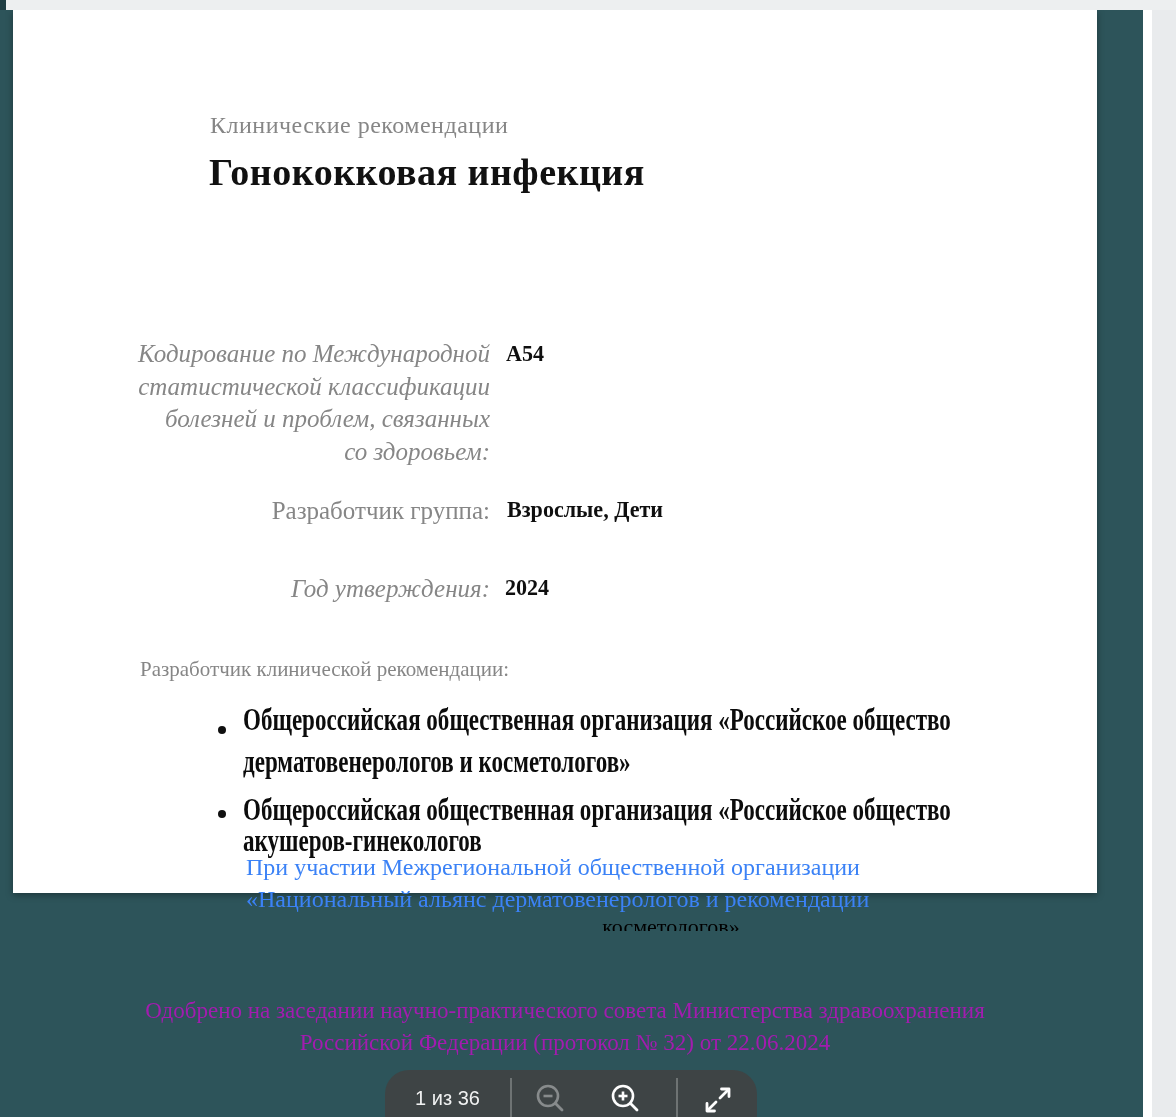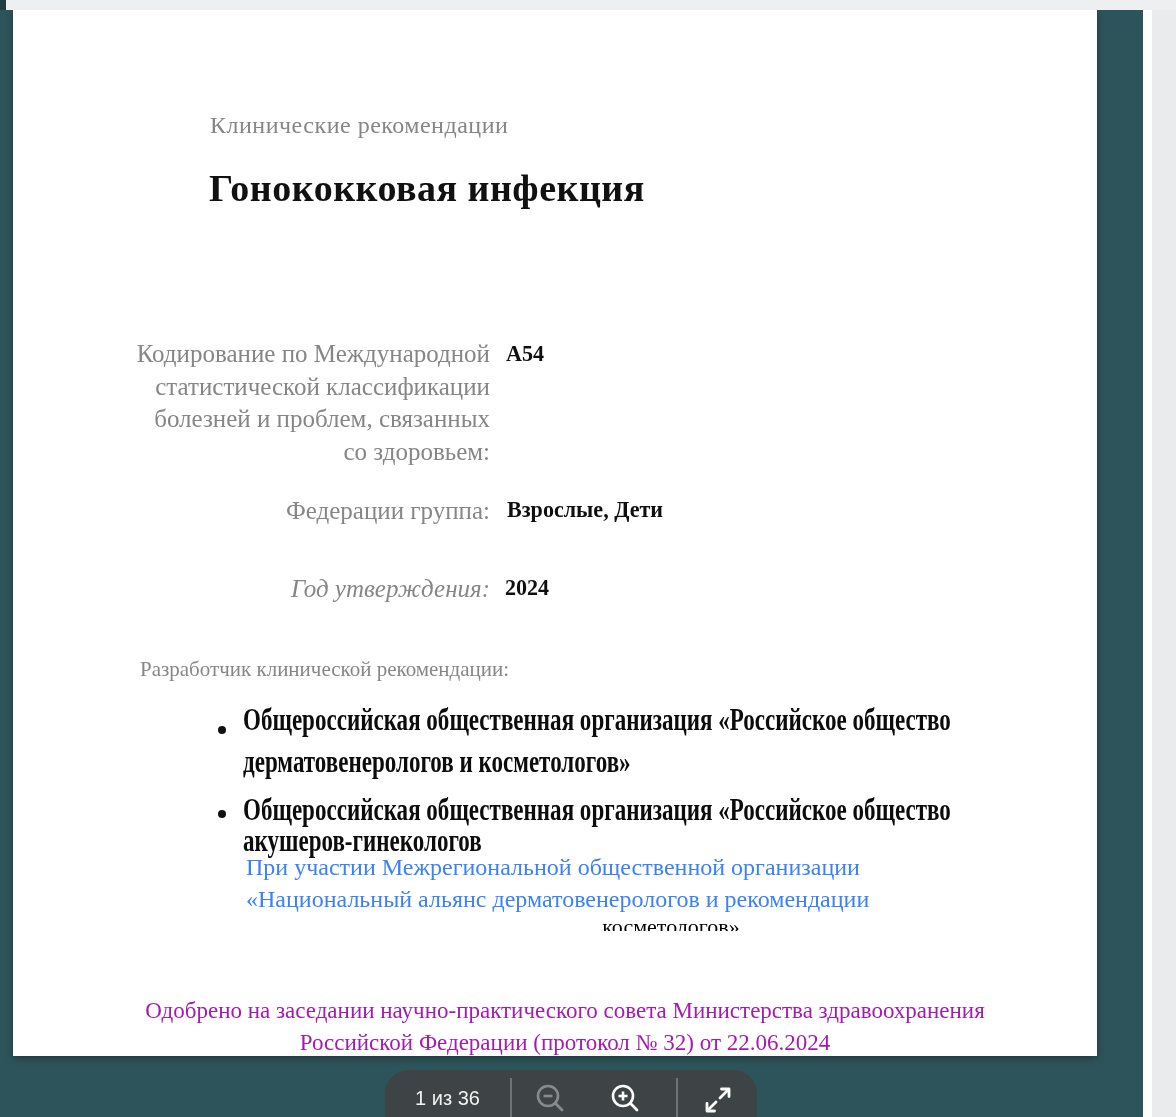--- a/index.html
+++ b/index.html
@@ -9,31 +9,31 @@
     background:#2d545a;
     overflow:hidden;
     font-family:"Liberation Serif","DejaVu Serif",serif;
   }
   .top-strip{position:absolute;left:6px;top:0;width:1170px;height:10px;background:#edeff0;}
   .corner-dark{position:absolute;left:0;top:0;width:6px;height:10px;background:#1f3d43;}
   .white-col{position:absolute;left:1143px;top:10px;width:9px;height:1107px;background:#ffffff;}
   .gray-col{position:absolute;left:1152px;top:10px;width:24px;height:1107px;background:#e9ebed;}
 
   .page{
-    position:absolute;left:13px;top:10px;width:1084px;height:1046px;
+    position:absolute;left:13px;top:10px;width:1084px;height:883px;
     background:#ffffff;
     box-shadow:0 2px 7px rgba(0,0,0,0.35);
   }
   .page *{position:absolute;white-space:nowrap;}
 
   .eyebrow{left:197px;top:102px;font-size:24px;color:#868686;letter-spacing:0.5px;}
-  .title{left:196px;top:156px;font-size:38px;font-weight:bold;color:#111;letter-spacing:0.5px;margin:0;}
+  .title{left:196px;top:140px;font-size:38px;font-weight:bold;color:#111;letter-spacing:0.5px;margin:0;}
 
   .lbl{color:#868686;font-size:25px;text-align:right;right:607px;line-height:32.5px;}
-  .coding-label{top:328px;}
+  .coding-label{top:328px;font-style:italic;}
   .coding-label span{display:block;position:static;}
   .age-label{top:485px;}
   .year-label{top:563px;font-style:italic;}
 
   .val{font-weight:bold;color:#0f0f0f;font-size:24px;transform:scaleX(0.92);transform-origin:left top;}
   .coding-value{left:493px;top:330px;}
   .age-value{left:494px;top:486px;}
   .year-value{left:492px;top:564px;}
 
   .dev-heading{left:127px;top:647px;font-size:21px;color:#868686;}
@@ -90,21 +90,21 @@
     <h1 class="title">Гонококковая инфекция</h1>
 
     <div class="lbl coding-label">
       <span>Кодирование по Международной</span>
       <span>статистической классификации</span>
       <span>болезней и проблем, связанных</span>
       <span>со здоровьем:</span>
     </div>
     <div class="val coding-value">A54</div>
 
-    <div class="lbl age-label">Федерации группа:</div>
+    <div class="lbl age-label">Разработчик группа:</div>
     <div class="val age-value">Взрослые, Дети</div>
 
     <div class="lbl year-label">Год утверждения:</div>
     <div class="val year-value">2024</div>
 
     <div class="dev-heading">Разработчик клинической рекомендации:</div>
 
     <span class="bullet-dot dot1"></span>
     <div class="orgline b1l1">Общероссийская общественная организация «Российское общество</div>
     <div class="orgline b1l2">дерматовенерологов и косметологов»</div>

